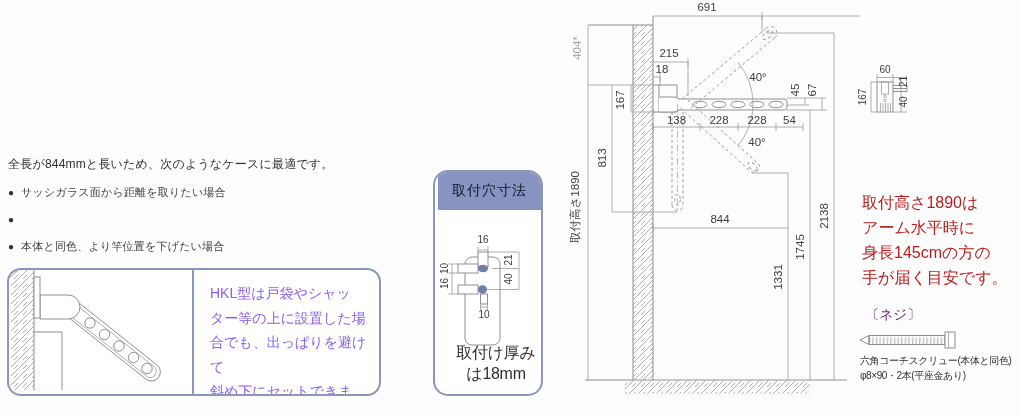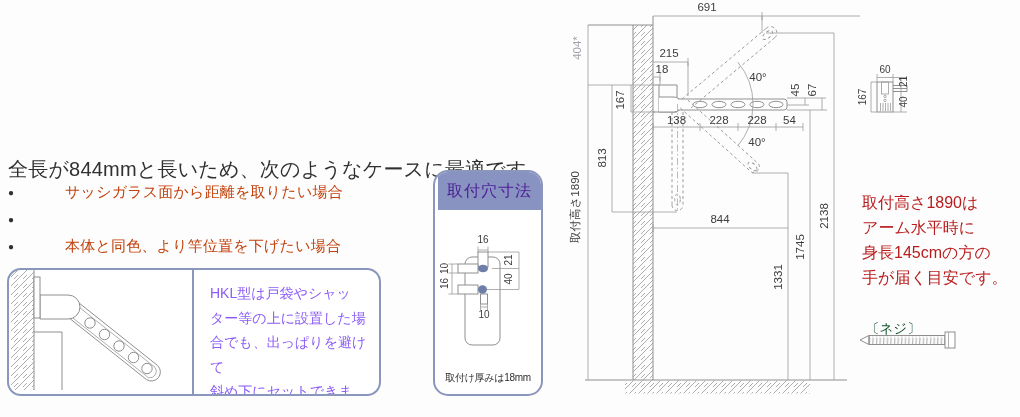--- a/index.html
+++ b/index.html
@@ -1,40 +1,40 @@
 <!DOCTYPE html>
 <html><head>
 <meta charset="utf-8">
 <style>
   html,body{margin:0;padding:0;background:#fff;}
   #page{position:relative;width:1020px;height:417px;background:#fdfdfd;overflow:hidden;
         font-family:"Liberation Sans","DejaVu Sans",sans-serif;color:#333;}
   .abs{position:absolute;}
   
-  #intro-heading{left:8px;top:156px;font-size:20px;color:#303030;letter-spacing:.2px;}
+  #intro-heading{left:8px;top:156px;font-size:12px;color:#303030;letter-spacing:.2px;}
   #feature-list{left:8px;top:183px;list-style:none;margin:0;padding:0;}
   #feature-list li{display:flex;align-items:center;margin-bottom:9px;height:18px;}
   #feature-list .bullet{font-size:10px;margin-right:7px;color:#303030;}
-  #feature-list .btxt{font-size:15px;color:#c2410c;letter-spacing:.2px;margin-left:44px;}
+  #feature-list .btxt{font-size:11px;color:#404040;letter-spacing:.2px;}
   
   #hkl-box{left:7px;top:268px;width:370px;height:124px;border:2px solid #8a96bb;border-radius:14px;background:#fff;overflow:hidden;}
   #hkl-illustration{position:absolute;left:0;top:0;}
   #hkl-text{position:absolute;left:183px;top:0;bottom:0;right:0;border-left:2px solid #8a96bb;
             padding:11px 4px 0 16px;font-size:14px;line-height:24.5px;white-space:pre-line;color:#8b5cf6;}
   
   #hole-box{left:433px;top:170px;width:106px;height:222px;border:2px solid #8a96bb;border-radius:15px;background:#fff;overflow:hidden;}
-  #hole-box-header{position:absolute;left:3px;top:0;right:0;height:38px;background:#8893c1;color:#4c1d95;
-                   display:flex;align-items:center;justify-content:center;font-size:16px;letter-spacing:1px;}
+  #hole-box-header{position:absolute;left:3px;top:0;right:0;height:38px;background:#8893c1;color:#0f172a;
+                   display:flex;align-items:center;justify-content:center;font-size:14px;letter-spacing:1px;}
   #hole-box-svg{position:absolute;left:0;top:38px;}
-  #hole-box-note{position:absolute;left:0;right:0;bottom:9px;text-align:center;font-size:10px;letter-spacing:-.3px;color:#2e2e2e;}
+  #hole-box-note{position:absolute;left:16px;right:0;bottom:9px;text-align:center;font-size:16px;letter-spacing:-.3px;color:#2e2e2e;}
   
   #main-diagram{left:555px;top:0;}
   
   #install-note{left:862px;top:190px;font-size:16px;line-height:25px;white-space:pre-line;color:#b91c1c;}
-  #screw-title{left:866px;top:320px;font-size:13.5px;color:#14532d;}
+  #screw-title{left:866px;top:306px;font-size:13.5px;color:#701a75;}
   #screw-svg{left:857px;top:328px;}
   #screw-desc{left:860px;top:353px;font-size:10px;line-height:15px;letter-spacing:-.4px;color:#2e2e2e;}
   #diagram-footnote{left:562px;top:397px;font-size:10px;color:#9a9ca4;}
   
   svg text{font-family:"Liberation Sans","DejaVu Sans",sans-serif;fill:#3d3d3d;}
   .dim{font-size:11.5px;}
   .dimS{font-size:10px;}
   .muted{fill:#a0a2aa;}
   .ln{stroke:#8f8f8f;stroke-width:1;fill:none;}
   .lnT{stroke:#9b9b9b;stroke-width:.8;fill:none;}
@@ -218,14 +218,18 @@
 手が届く目安です。</div>
   <div class="abs" id="screw-title">〔ネジ〕</div>
   <svg class="abs" id="screw-svg" width="112" height="24" viewBox="0 0 112 24">
     <g>
       <path class="solidw" d="M3,12 L12,7.5 L12,16.5 Z"></path>
       <rect x="12" y="7.5" width="76" height="9" fill="url(#threads)" stroke="#8f8f8f" stroke-width="1"></rect>
       <rect class="solidw" x="88" y="4" width="10" height="16"></rect>
       <line class="lnT" x1="91.5" y1="4" x2="91.5" y2="20"></line>
     </g>
   </svg>
+  <div class="abs" id="screw-desc">
+    <div>六角コーチスクリュー(本体と同色)</div>
+    <div>φ8×90・2本(平座金あり)</div>
+  </div>
 
 </div>
 
 </body></html>

